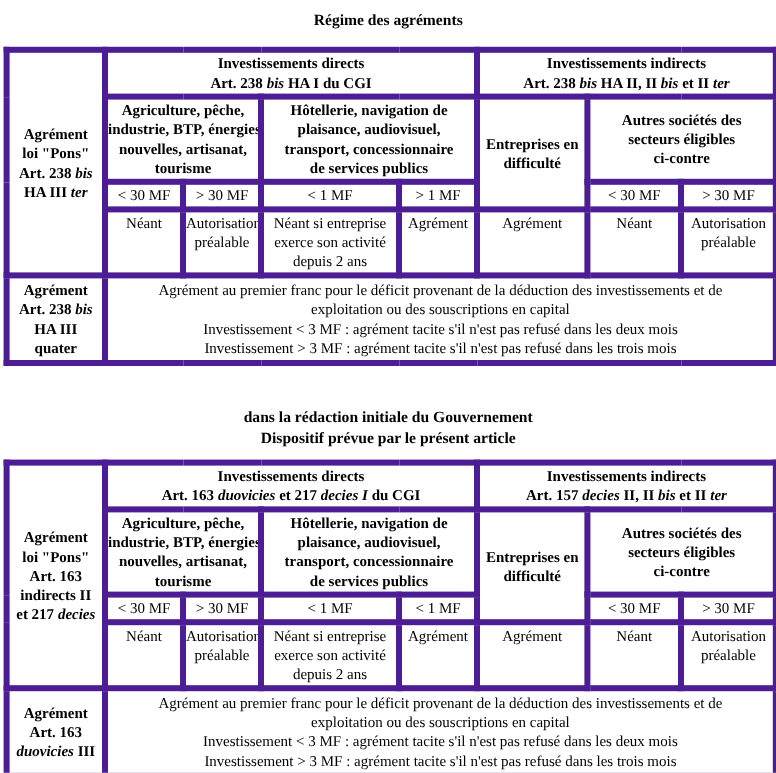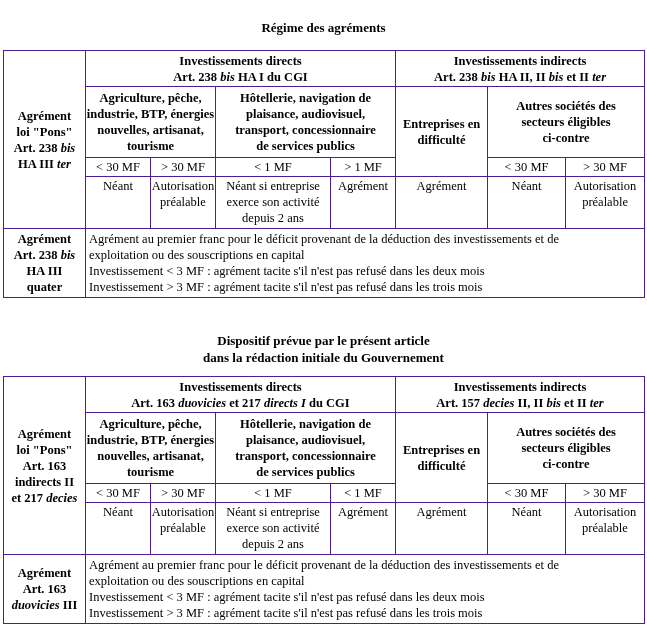--- a/index.html
+++ b/index.html
@@ -2,40 +2,40 @@
 <html><head>
 <meta charset="utf-8">
 <style>
   html,body{margin:0;padding:0}
   body{
     width:647px;height:644px;background:#ffffff;color:#000;
     font-family:"Liberation Serif","DejaVu Serif",serif;
     overflow:hidden;
   }
   .title{text-align:center;font-weight:bold;font-size:13px;line-height:17px}
-  .t1{margin-top:19px}
+  .t1{margin-top:8px}
   .t2{margin-top:34px}
   table.grid{
     border-collapse:collapse;table-layout:fixed;width:641px;
     margin-left:3px;margin-top:14px;
   }
   table.grid.second{margin-top:10px}
   .grid td{
-    border:1px solid #4c1d95;font-size:12.5px;line-height:16px;
+    border:5px solid #4c1d95;font-size:12.5px;line-height:16px;
     text-align:center;vertical-align:middle;padding:1px 0;overflow:hidden;
   }
   .grid td.bold, .grid tr.hdr td{font-weight:bold}
   .ln{white-space:nowrap;overflow:hidden}
   tr.r1{height:36px}
   tr.r2{height:71px}
   tr.r3{height:18px}
   tr.r4{height:52px}
   tr.r5{height:66px}
   tr.r4 td{vertical-align:top}
-  td.freetext{text-align:left;padding:2px 3px;vertical-align:top}
+  td.freetext{text-align:center;padding:2px 3px;vertical-align:top}
 </style>
 </head>
 <body>
 
 <div>
 
   <div class="title t1">
     <div>Régime des agréments</div>
   </div>
 
@@ -128,22 +128,22 @@
         <div class="ln">Agrément au premier franc pour le déficit provenant de la déduction des investissements et de</div>
         <div class="ln">exploitation ou des souscriptions en capital</div>
         <div class="ln">Investissement &lt; 3 MF : agrément tacite s'il n'est pas refusé dans les deux mois</div>
         <div class="ln">Investissement &gt; 3 MF : agrément tacite s'il n'est pas refusé dans les trois mois</div>
       </td>
     </tr>
   </tbody>
     </table>
 
   <div class="title t2">
+    <div>dans la rédaction initiale du Gouvernement</div>
     <div>Dispositif prévue par le présent article</div>
-    <div>dans la rédaction initiale du Gouvernement</div>
   </div>
 
   <table class="grid second">
     <colgroup>
       <col style="width:82px">
         <col style="width:65px">
         <col style="width:65px">
       <col style="width:115px">
         <col style="width:65px">
         <col style="width:92px">
@@ -154,21 +154,21 @@
         <tr class="r1 hdr">
       <td rowspan="4" class="bold">
         <div class="ln">Agrément</div>
         <div class="ln">loi "Pons"</div>
         <div class="ln">Art. 163</div>
         <div class="ln">indirects II</div>
         <div class="ln"><span>et 217 </span><i>decies</i></div>
       </td>
       <td colspan="4">
         <div class="ln">Investissements directs</div>
-        <div class="ln"><span>Art. 163 </span><i>duovicies</i><span> et 217 </span><i>directs I</i><span> du CGI</span></div>
+        <div class="ln"><span>Art. 163 </span><i>duovicies</i><span> et 217 </span><i>decies I</i><span> du CGI</span></div>
       </td>
       <td colspan="3">
         <div class="ln">Investissements indirects</div>
         <div class="ln"><span>Art. 157 </span><i>decies</i><span> II, II </span><i>bis</i><span> et II </span><i>ter</i></div>
       </td>
     </tr>
     <tr class="r2 hdr">
       <td colspan="2">
         <div class="ln">Agriculture, pêche,</div>
         <div class="ln">industrie, BTP, énergies</div>

